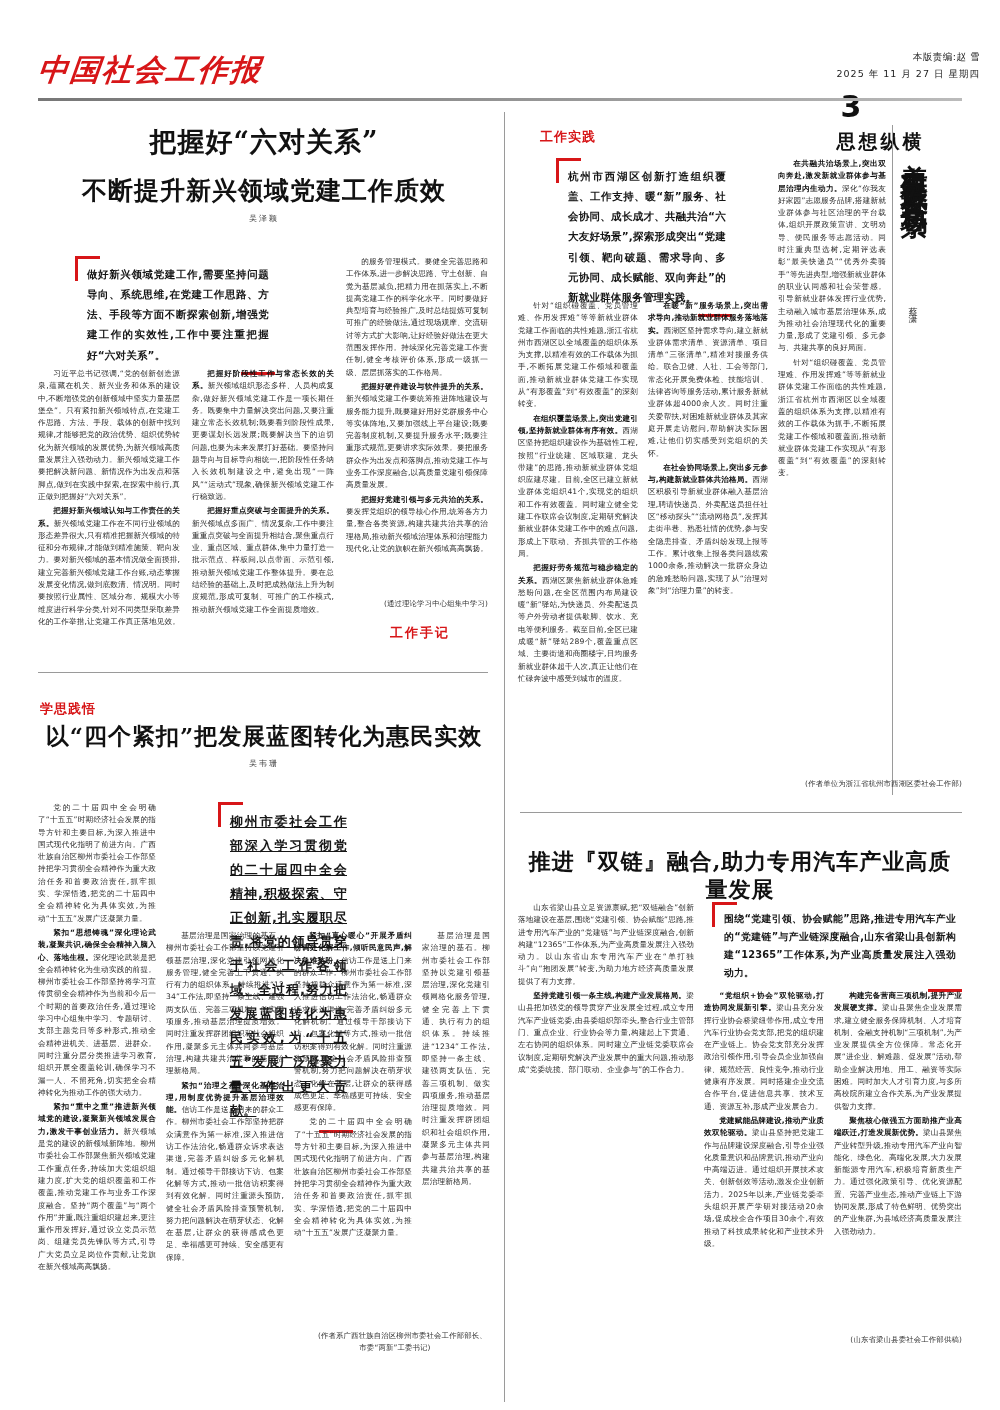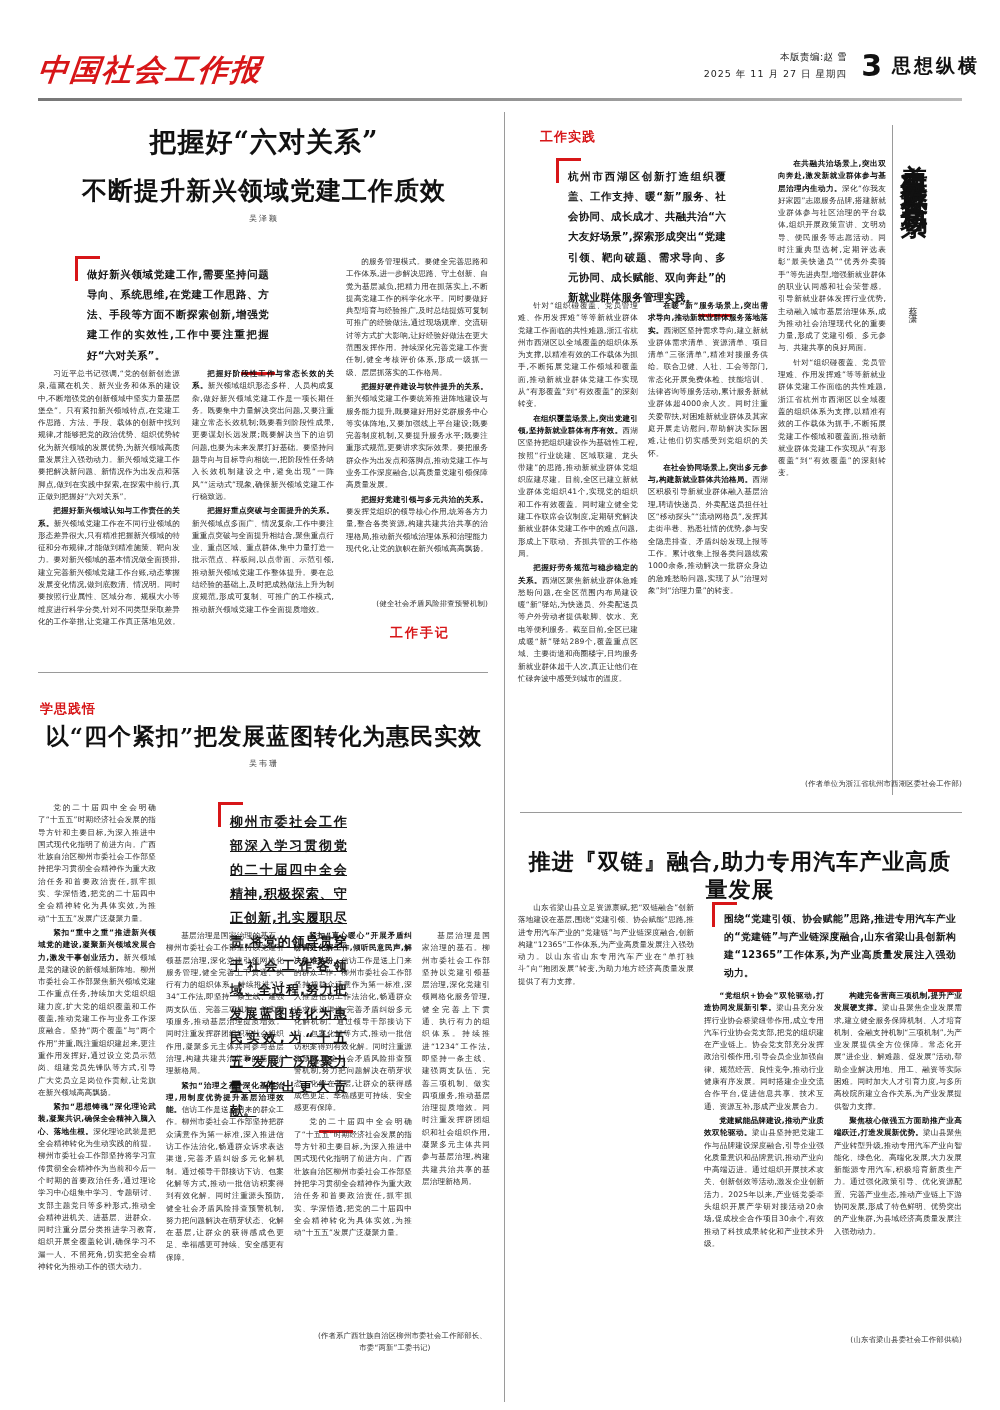--- a/index.html
+++ b/index.html
@@ -20,21 +20,21 @@
     position:absolute;left:38px;top:50px;
     font-family:"DejaVu Serif",serif;
     font-size:30px;font-weight:700;color:#d71618;
     letter-spacing:2px;
     font-style:italic;
     transform:skewX(-6deg);
     white-space:nowrap;
   }
   .mast-right{
     position:absolute;right:20px;top:50px;
-    display:flex;align-items:center;gap:10px;
+    display:flex;align-items:flex-start;gap:10px;flex-direction:column;
   }
   .mast-meta{
     text-align:right;
     font-family:"DejaVu Sans","Liberation Sans",sans-serif;
     line-height:1.5;
   }
   .mast-editor{font-size:9.5px;color:#222;letter-spacing:.5px;white-space:nowrap;}
   .mast-date{font-size:9.5px;color:#222;letter-spacing:1px;white-space:nowrap;margin-top:3px;}
   .mast-page-no{
     font-family:"DejaVu Sans","Liberation Sans",sans-serif;
@@ -160,38 +160,38 @@
     <p><span class="sub">把握好重点突破与全面提升的关系。</span><span>新兴领域点多面广、情况复杂,工作中要注重重点突破与全面提升相结合,聚焦重点行业、重点区域、重点群体,集中力量打造一批示范点、样板间,以点带面、示范引领,推动新兴领域党建工作整体提升。要在总结经验的基础上,及时把成熟做法上升为制度规范,形成可复制、可推广的工作模式,推动新兴领域党建工作全面提质增效。</span></p>
   </div>
 
   <div class="body-col abs" style="left:346px;top:256px;width:142px;height:340px;">
     <p>的服务管理模式。要健全完善思路和工作体系,进一步解决思路、守土创新、自觉为基层减负,把精力用在抓落实上,不断提高党建工作的科学化水平。同时要做好典型培育与经验推广,及时总结提炼可复制可推广的经验做法,通过现场观摩、交流研讨等方式扩大影响,让好经验好做法在更大范围发挥作用。持续深化完善党建工作责任制,健全考核评价体系,形成一级抓一级、层层抓落实的工作格局。</p>
     <p><span class="sub">把握好硬件建设与软件提升的关系。</span><span>新兴领域党建工作要统筹推进阵地建设与服务能力提升,既要建好用好党群服务中心等实体阵地,又要加强线上平台建设;既要完善制度机制,又要提升服务水平;既要注重形式规范,更要讲求实际效果。要把服务群众作为出发点和落脚点,推动党建工作与业务工作深度融合,以高质量党建引领保障高质量发展。</span></p>
     <p><span class="sub">把握好党建引领与多元共治的关系。</span><span>要发挥党组织的领导核心作用,统筹各方力量,整合各类资源,构建共建共治共享的治理格局,推动新兴领域治理体系和治理能力现代化,让党的旗帜在新兴领域高高飘扬。</span></p>
   </div>
 
   <div class="body-col abs" style="left:330px;top:598px;width:158px;">
-    <p class="attrib">(健全社会矛盾风险排查预警机制)</p>
+    <p class="attrib">(通过理论学习中心组集中学习)</p>
   </div>
   <div class="abs tag-red" style="left:390px;top:624px;">工作手记</div>
 
   <div class="abs kicker" style="left:40px;top:700px;">学思践悟</div>
   <div class="abs" style="left:38px;top:722px;width:452px;">
     <div class="headline" style="font-size:23px;">以“四个紧扣”把发展蓝图转化为惠民实效</div>
     <div class="byline">吴韦珊</div>
   </div>
 
   <div class="abs" style="left:218px;top:802px;width:135px;">
     <div class="lead" style="font-size:13px;line-height:1.85;text-decoration:underline;">柳州市委社会工作部深入学习贯彻党的二十届四中全会精神,积极探索、守正创新,扎实履职尽责,将党的领导贯穿于社会工作各领域、全过程,努力把发展蓝图转化为惠民实效,为“十五五”发展广泛凝聚力量、作出更大贡献。</div>
   </div>
 
   <div class="body-col abs" style="left:38px;top:802px;width:118px;height:540px;">
     <p>党的二十届四中全会明确了“十五五”时期经济社会发展的指导方针和主要目标,为深入推进中国式现代化指明了前进方向。广西壮族自治区柳州市委社会工作部坚持把学习贯彻全会精神作为重大政治任务和首要政治责任,抓牢抓实、学深悟透,把党的二十届四中全会精神转化为具体实效,为推动“十五五”发展广泛凝聚力量。</p>
+    <p><span class="sub">紧扣“思想铸魂”深化理论武装,凝聚共识,确保全会精神入脑入心、落地生根。</span><span>深化理论武装是把全会精神转化为生动实践的前提。柳州市委社会工作部坚持将学习宣传贯彻全会精神作为当前和今后一个时期的首要政治任务,通过理论学习中心组集中学习、专题研讨、支部主题党日等多种形式,推动全会精神进机关、进基层、进群众。同时注重分层分类推进学习教育,组织开展全覆盖轮训,确保学习不漏一人、不留死角,切实把全会精神转化为推动工作的强大动力。</span></p>
     <p><span class="sub">紧扣“重中之重”推进新兴领域党的建设,凝聚新兴领域发展合力,激发干事创业活力。</span><span>新兴领域是党的建设的新领域新阵地。柳州市委社会工作部聚焦新兴领域党建工作重点任务,持续加大党组织组建力度,扩大党的组织覆盖和工作覆盖,推动党建工作与业务工作深度融合。坚持“两个覆盖”与“两个作用”并重,既注重组织建起来,更注重作用发挥好,通过设立党员示范岗、组建党员先锋队等方式,引导广大党员立足岗位作贡献,让党旗在新兴领域高高飘扬。</span></p>
-    <p><span class="sub">紧扣“思想铸魂”深化理论武装,凝聚共识,确保全会精神入脑入心、落地生根。</span><span>深化理论武装是把全会精神转化为生动实践的前提。柳州市委社会工作部坚持将学习宣传贯彻全会精神作为当前和今后一个时期的首要政治任务,通过理论学习中心组集中学习、专题研讨、支部主题党日等多种形式,推动全会精神进机关、进基层、进群众。同时注重分层分类推进学习教育,组织开展全覆盖轮训,确保学习不漏一人、不留死角,切实把全会精神转化为推动工作的强大动力。</span></p>
   </div>
 
   <div class="body-col abs" style="left:166px;top:930px;width:118px;height:412px;">
     <p>基层治理是国家治理的基石。柳州市委社会工作部坚持以党建引领基层治理,深化党建引领网格化服务管理,健全完善上下贯通、执行有力的组织体系。持续推进“1234”工作法,即坚持一条主线、建强两支队伍、完善三项机制、做实四项服务,推动基层治理提质增效。同时注重发挥群团组织和社会组织作用,凝聚多元主体共同参与基层治理,构建共建共治共享的基层治理新格局。</p>
     <p><span class="sub">紧扣“治理之基”深化基层治理,用制度优势提升基层治理效能。</span><span>信访工作是送上门来的群众工作。柳州市委社会工作部坚持把群众满意作为第一标准,深入推进信访工作法治化,畅通群众诉求表达渠道,完善矛盾纠纷多元化解机制。通过领导干部接访下访、包案化解等方式,推动一批信访积案得到有效化解。同时注重源头预防,健全社会矛盾风险排查预警机制,努力把问题解决在萌芽状态、化解在基层,让群众的获得感成色更足、幸福感更可持续、安全感更有保障。</span></p>
   </div>
 
   <div class="body-col abs" style="left:294px;top:930px;width:118px;height:392px;">
     <p><span class="sub">紧扣“真心暖心”开展矛盾纠纷调处化解工作,倾听民意民声,解决急难愁盼。</span><span>信访工作是送上门来的群众工作。柳州市委社会工作部坚持把群众满意作为第一标准,深入推进信访工作法治化,畅通群众诉求表达渠道,完善矛盾纠纷多元化解机制。通过领导干部接访下访、包案化解等方式,推动一批信访积案得到有效化解。同时注重源头预防,健全社会矛盾风险排查预警机制,努力把问题解决在萌芽状态、化解在基层,让群众的获得感成色更足、幸福感更可持续、安全感更有保障。</span></p>
     <p>党的二十届四中全会明确了“十五五”时期经济社会发展的指导方针和主要目标,为深入推进中国式现代化指明了前进方向。广西壮族自治区柳州市委社会工作部坚持把学习贯彻全会精神作为重大政治任务和首要政治责任,抓牢抓实、学深悟透,把党的二十届四中全会精神转化为具体实效,为推动“十五五”发展广泛凝聚力量。</p>
@@ -241,20 +241,21 @@
   <div class="abs" style="left:518px;top:848px;width:444px;">
     <div class="headline" style="font-size:22px;">推进『双链』融合,助力专用汽车产业高质量发展</div>
   </div>
 
   <div class="abs" style="left:712px;top:902px;width:250px;">
     <div class="lead" style="font-size:9.8px;line-height:1.85;">围绕“党建引领、协会赋能”思路,推进专用汽车产业的“党建链”与产业链深度融合,山东省梁山县创新构建“12365”工作体系,为产业高质量发展注入强劲动力。</div>
   </div>
 
   <div class="body-col abs" style="left:518px;top:902px;width:176px;height:440px;">
     <p>山东省梁山县立足资源禀赋,把“双链融合”创新落地建设在基层,围绕“党建引领、协会赋能”思路,推进专用汽车产业的“党建链”与产业链深度融合,创新构建“12365”工作体系,为产业高质量发展注入强劲动力。以山东省山东专用汽车产业在“单打独斗”向“抱团发展”转变,为助力地方经济高质量发展提供了有力支撑。</p>
+    <p><span class="sub">坚持党建引领一条主线,构建产业发展格局。</span><span>梁山县把加强党的领导贯穿产业发展全过程,成立专用汽车产业链党委,由县委组织部牵头,整合行业主管部门、重点企业、行业协会等力量,构建起上下贯通、左右协同的组织体系。同时建立产业链党委联席会议制度,定期研究解决产业发展中的重大问题,推动形成“党委统揽、部门联动、企业参与”的工作合力。</span></p>
   </div>
 
   <div class="body-col abs" style="left:704px;top:990px;width:120px;height:352px;">
     <p><span class="sub">“党组织+协会”双轮驱动,打造协同发展新引擎。</span><span>梁山县充分发挥行业协会桥梁纽带作用,成立专用汽车行业协会党支部,把党的组织建在产业链上。协会党支部充分发挥政治引领作用,引导会员企业加强自律、规范经营、良性竞争,推动行业健康有序发展。同时搭建企业交流合作平台,促进信息共享、技术互通、资源互补,形成产业发展合力。</span></p>
     <p><span class="sub">党建赋能品牌建设,推动产业质效双轮驱动。</span><span>梁山县坚持把党建工作与品牌建设深度融合,引导企业强化质量意识和品牌意识,推动产业向中高端迈进。通过组织开展技术攻关、创新创效等活动,激发企业创新活力。2025年以来,产业链党委牵头组织开展产学研对接活动20余场,促成校企合作项目30余个,有效推动了科技成果转化和产业技术升级。</span></p>
   </div>
 
   <div class="body-col abs" style="left:834px;top:990px;width:128px;height:338px;">
     <p><span class="sub">构建完备营商三项机制,提升产业发展硬支撑。</span><span>梁山县聚焦企业发展需求,建立健全服务保障机制、人才培育机制、金融支持机制“三项机制”,为产业发展提供全方位保障。常态化开展“进企业、解难题、促发展”活动,帮助企业解决用地、用工、融资等实际困难。同时加大人才引育力度,与多所高校院所建立合作关系,为产业发展提供智力支撑。</span></p>
     <p><span class="sub">聚焦核心做强五方面助推产业高端跃迁,打造发展新优势。</span><span>梁山县聚焦产业转型升级,推动专用汽车产业向智能化、绿色化、高端化发展,大力发展新能源专用汽车,积极培育新质生产力。通过强化政策引导、优化资源配置、完善产业生态,推动产业链上下游协同发展,形成了特色鲜明、优势突出的产业集群,为县域经济高质量发展注入强劲动力。</span></p>

